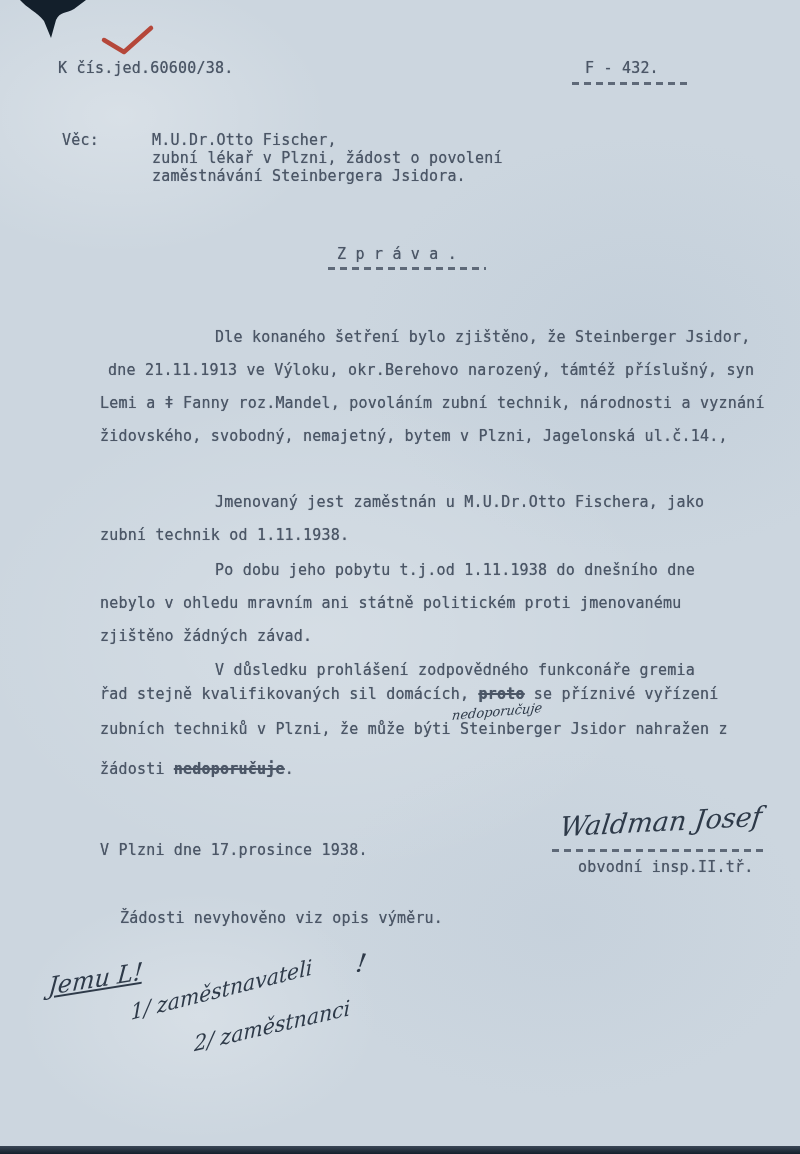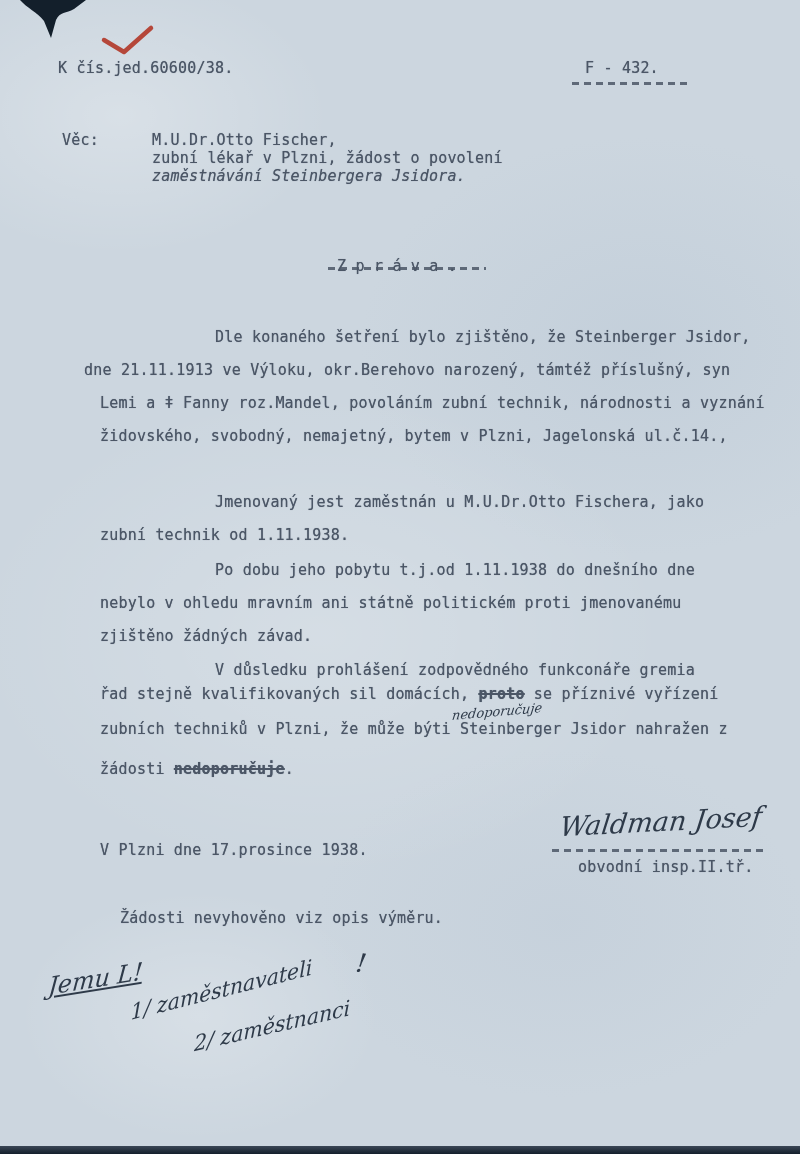--- a/index.html
+++ b/index.html
@@ -66,27 +66,27 @@
     <path d="M9,20 L29,32 L56,8" fill="none" stroke="#b5473a" stroke-width="4.5" stroke-linecap="round" stroke-linejoin="round"></path>
   </svg>
 
   <div class="typed" style="left:58px;top:58px;">K čís.jed.60600/38.</div>
   <div class="typed" style="left:585px;top:58px;">F - 432.</div>
   <div class="dashes" style="left:572px;top:82px;width:118px;"></div>
 
   <div class="typed" style="left:62px;top:130px;">Věc:</div>
   <div class="typed" style="left:152px;top:130px;">M.U.Dr.Otto Fischer,</div>
   <div class="typed" style="left:152px;top:148px;">zubní lékař v Plzni, žádost o povolení</div>
-  <div class="typed" style="left:152px;top:166px;font-style:italic;">zaměstnávání Steinbergera Jsidora.</div>
+  <div class="typed" style="left:152px;top:166px;">zaměstnávání Steinbergera Jsidora.</div>
 
-  <div class="typed" style="left:337px;top:256px;">Z p r á v a .</div>
+  <div class="typed" style="left:337px;top:244px;">Z p r á v a .</div>
   <div class="dashes" style="left:328px;top:267px;width:158px;"></div>
 
   <div class="typed" style="left:215px;top:327px;">Dle konaného šetření bylo zjištěno, že Steinberger Jsidor,</div>
-  <div class="typed" style="left:84px;top:360px;">dne 21.11.1913 ve Výloku, okr.Berehovo narozený, támtéž příslušný, syn</div>
+  <div class="typed" style="left:108px;top:360px;">dne 21.11.1913 ve Výloku, okr.Berehovo narozený, támtéž příslušný, syn</div>
   <div class="typed" style="left:100px;top:393px;">Lemi a ǂ Fanny roz.Mandel, povoláním zubní technik, národnosti a vyznání</div>
   <div class="typed" style="left:100px;top:426px;">židovského, svobodný, nemajetný, bytem v Plzni, Jagelonská ul.č.14.,</div>
 
   <div class="typed" style="left:215px;top:492px;text-align:right;">Jmenovaný jest zaměstnán u M.U.Dr.Otto Fischera, jako</div>
   <div class="typed" style="left:100px;top:525px;">zubní technik od 1.11.1938.</div>
 
   <div class="typed" style="left:215px;top:560px;">Po dobu jeho pobytu t.j.od 1.11.1938 do dnešního dne</div>
   <div class="typed" style="left:100px;top:593px;">nebylo v ohledu mravním ani státně politickém proti jmenovanému</div>
   <div class="typed" style="left:215px;top:660px;">V důsledku prohlášení zodpovědného funkconáře gremia</div>
 

